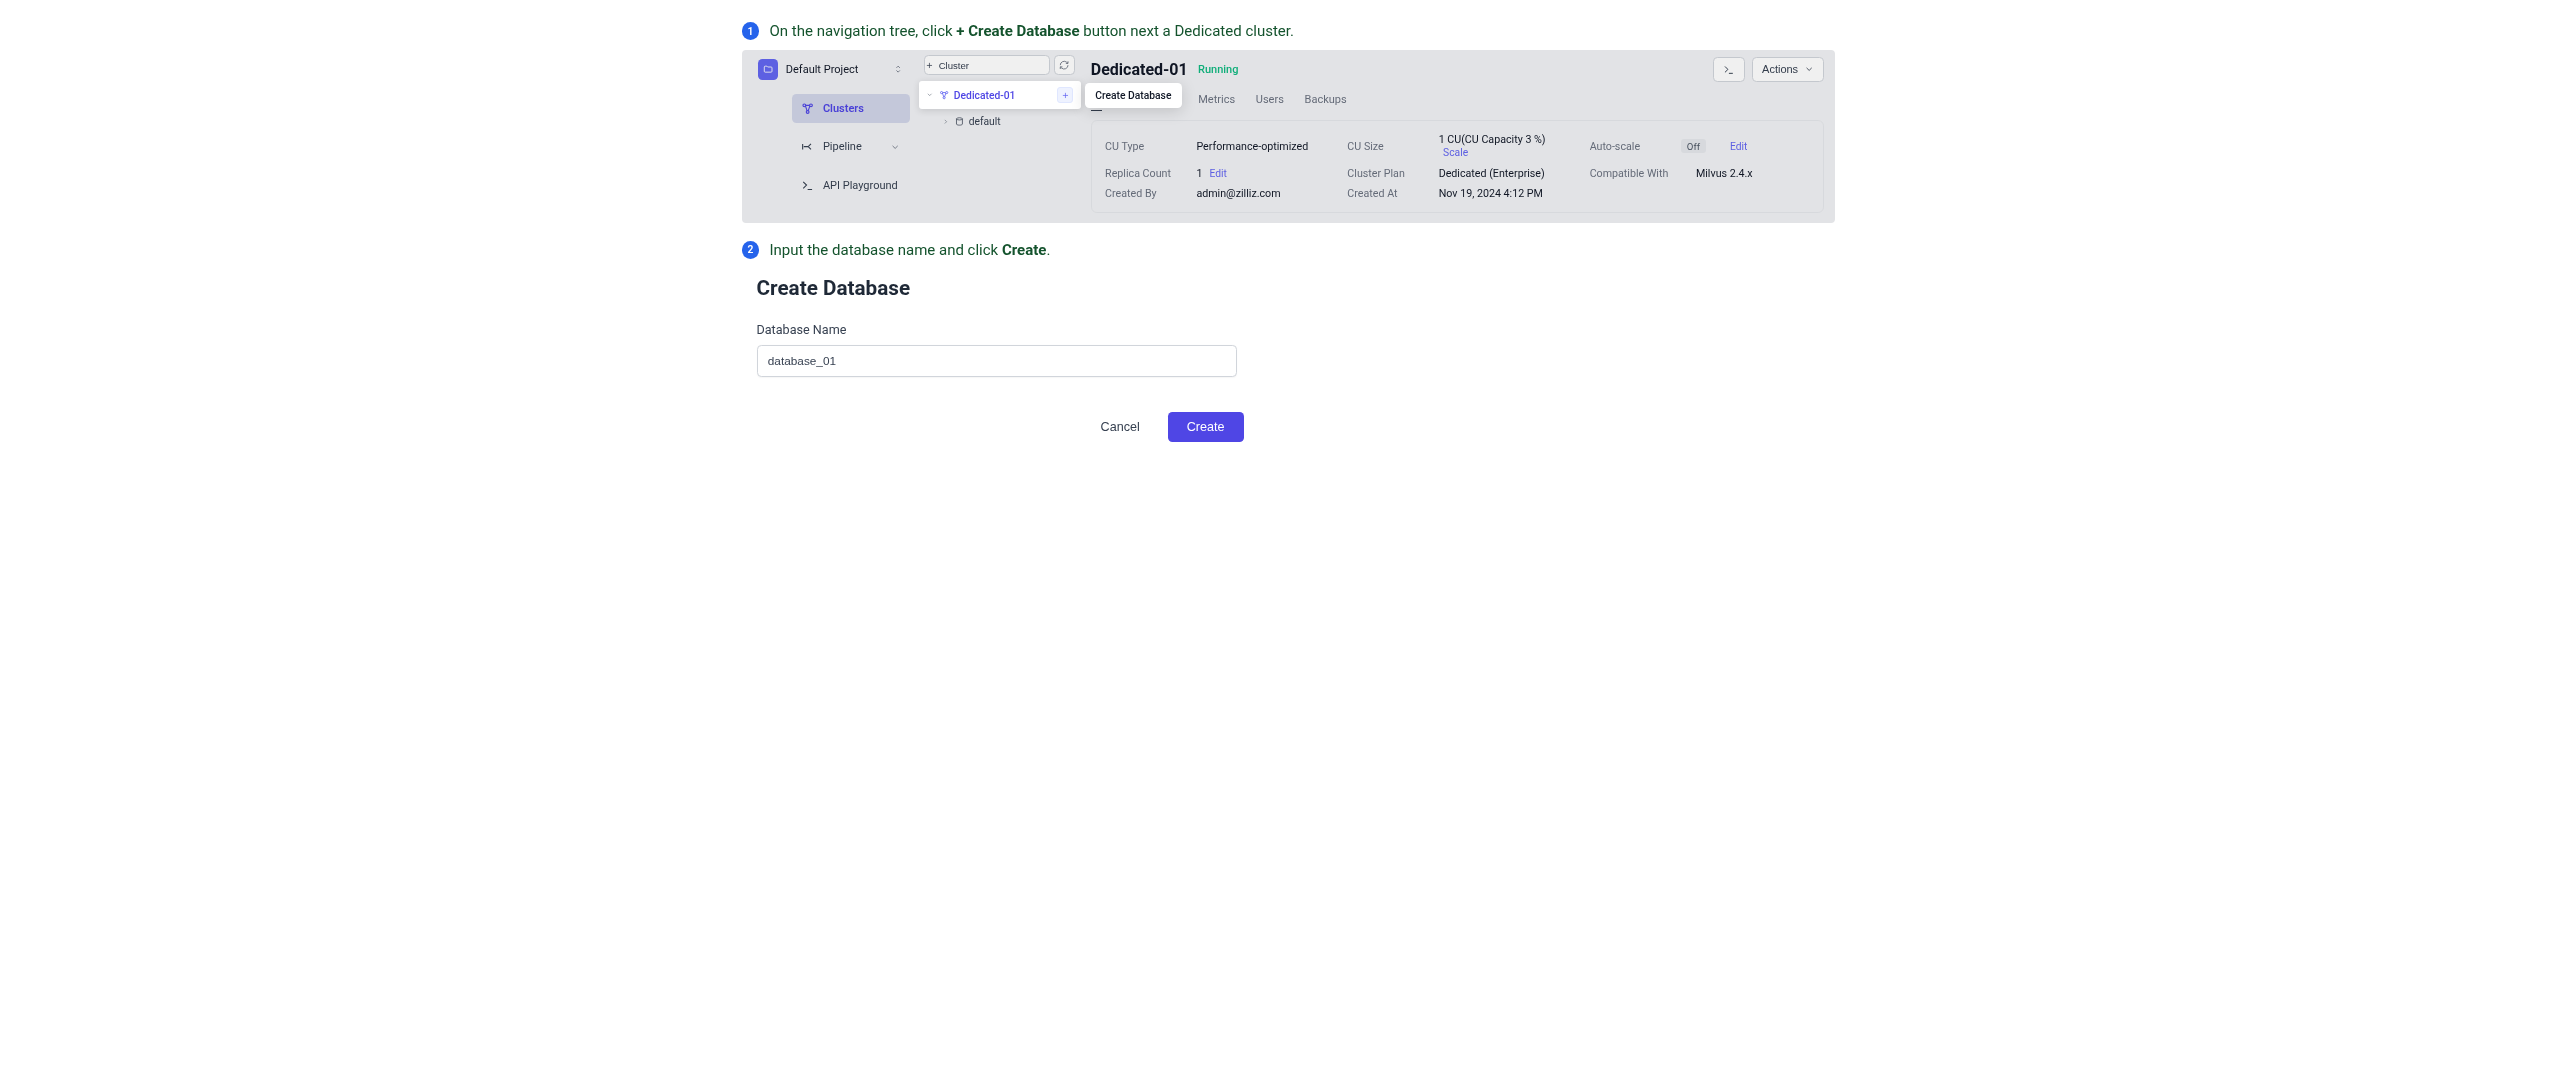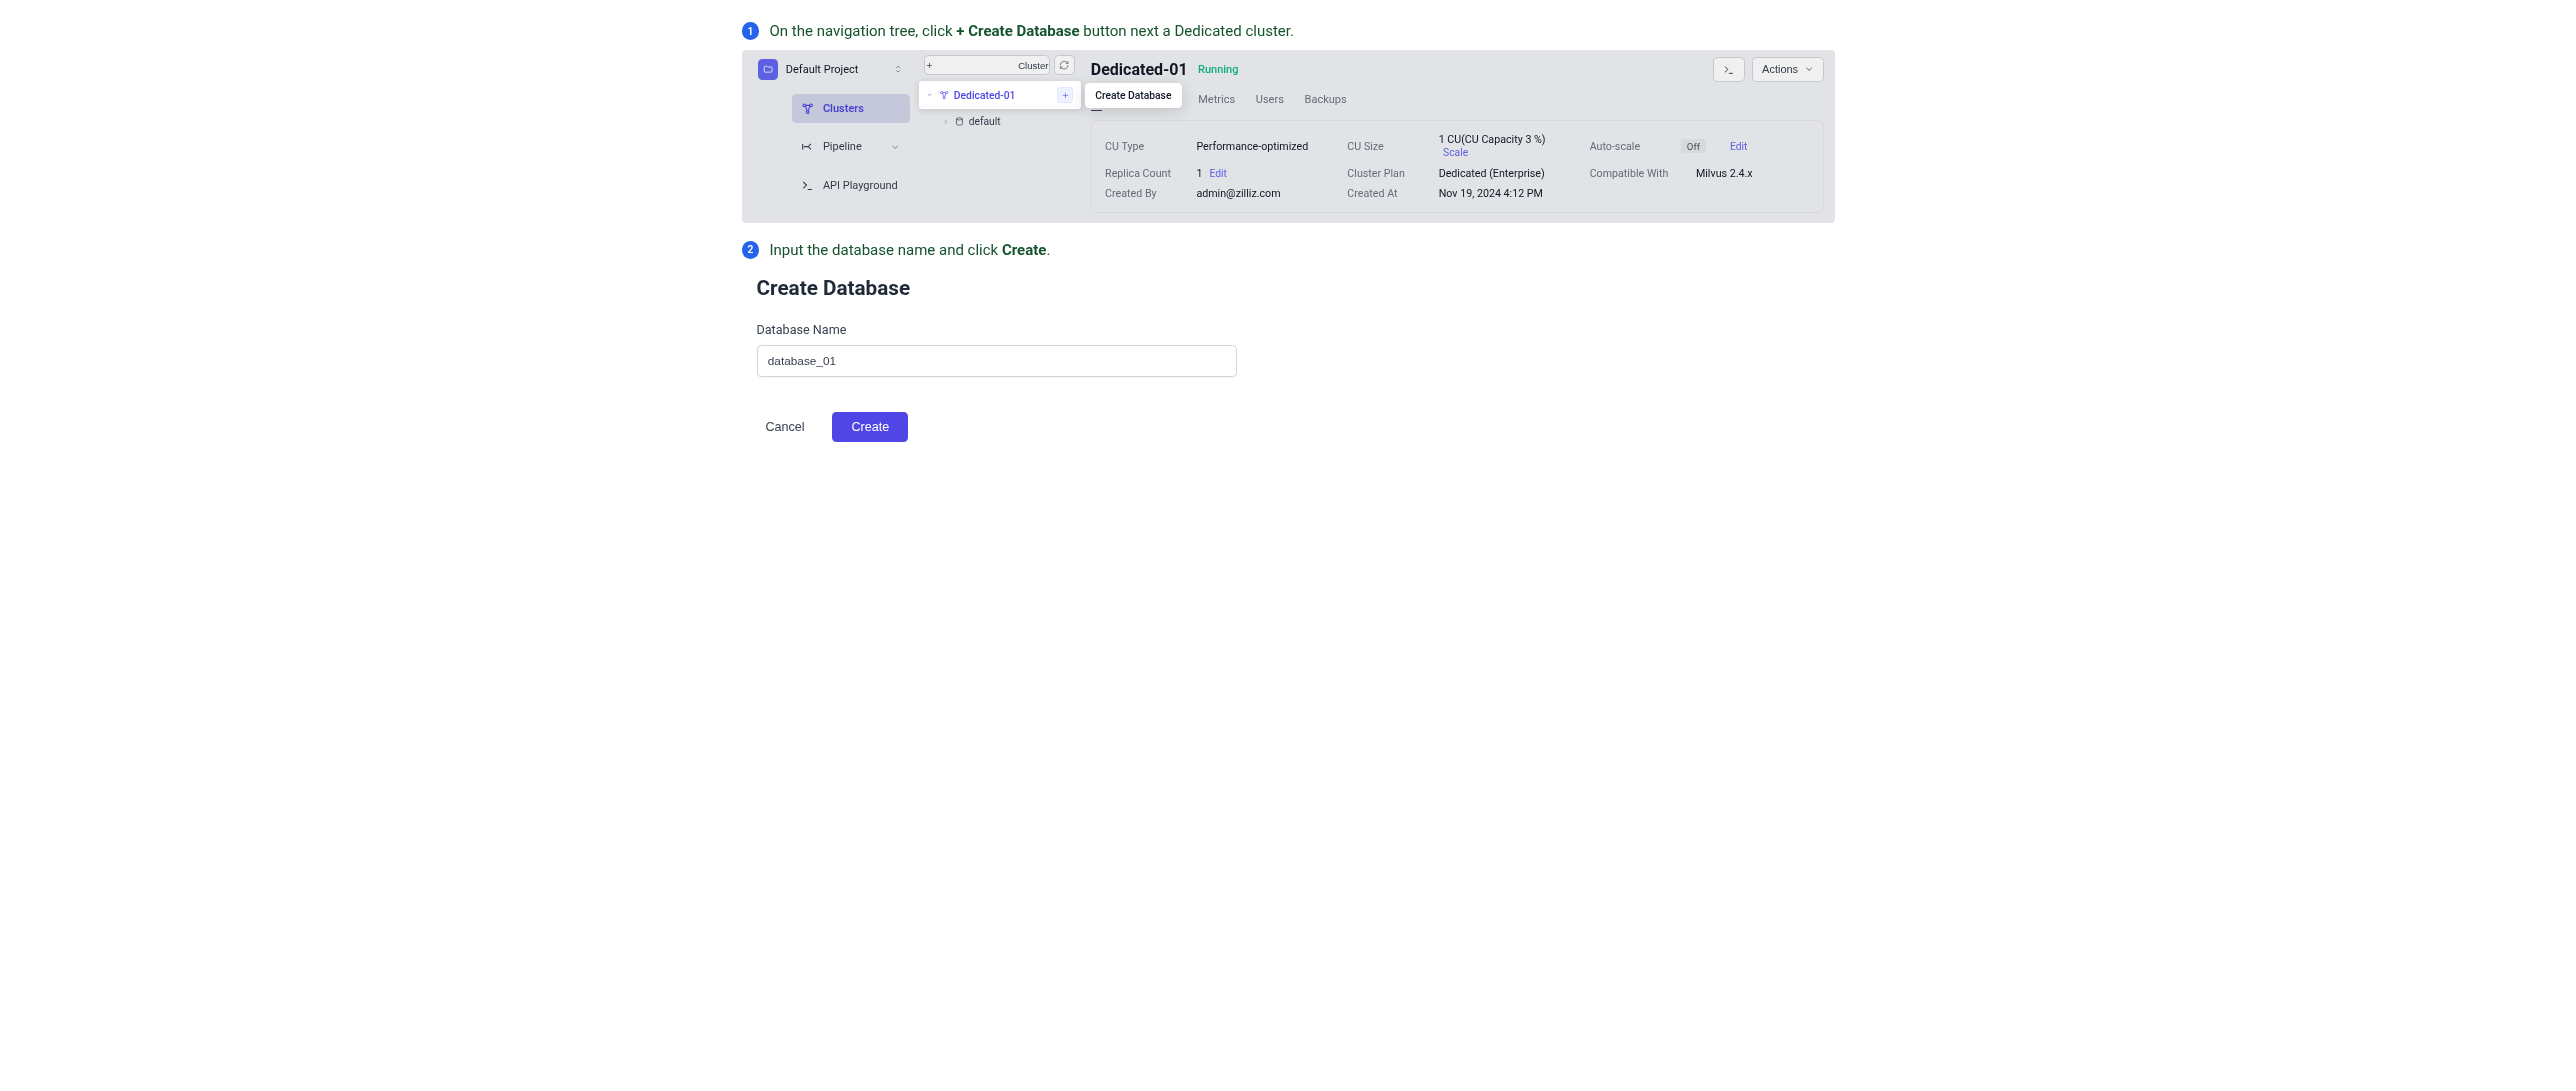--- a/index.html
+++ b/index.html
@@ -25,21 +25,21 @@
   .proj-label { font-size: 11px; color: #111827; flex: 1; }
   .sort-ic { color: #6b7280; }
 
   .side-item { display: flex; align-items: center; gap: 8.9px; padding: 7.4px 8.9px; border-radius: 4.4px; margin-top: 10.3px; color: #374151; font-size: 11px; margin-left: 40px; }
   .side-item.active { background: #d1d5e8; color: #4f46e5; font-weight: 600; }
   .side-item .chev { margin-left: auto; color: #6b7280; }
 
   
   .tree-col { width: 162px; padding: 4.4px 0 0 0; flex-shrink: 0; }
   .tree-toolbar { display: flex; gap: 4.4px; padding: 0 5.9px; }
-  .add-cluster { flex: 1; display: flex; align-items: center; justify-content: space-between; gap: 4.4px; height: 20.7px; border: 0.7px solid #d1d5db; background: #fff; border-radius: 4.4px; font-size: 9.6px; color: #374151; }
+  .add-cluster { flex: 1; display: flex; align-items: center; justify-content: flex-start; gap: 4.4px; height: 20.7px; border: 0.7px solid #d1d5db; background: #fff; border-radius: 4.4px; font-size: 9.6px; color: #374151; }
   .refresh-btn { width: 20.7px; height: 20.7px; border: 0.7px solid #d1d5db; background: #fff; border-radius: 4.4px; display: flex; align-items: center; justify-content: center; color: #6b7280; }
 
   .tree-list { margin-top: 5.9px; }
   .tree-row { position: relative; display: flex; align-items: center; gap: 4.4px; padding: 5.9px 7.4px; font-size: 10.3px; color: #4f46e5; }
   .tree-row.cluster { font-weight: 500; }
   .tree-row .caret { color: #6b7280; font-size: 8.9px; width: 8.9px; }
   .tree-row .plus-btn { margin-left: auto; width: 16px; height: 16px; border-radius: 3px; background: #eef2ff; border: 0.7px solid #e0e7ff; display: flex; align-items: center; justify-content: center; color: #6366f1; position: relative; z-index: 5; }
   .tree-row.child { color: #374151; padding-left: 23.6px; }
 
   
@@ -66,21 +66,21 @@
   .info-label { color: #6b7280; width: 81px; flex-shrink: 0; }
   .info-val { color: #111827; }
   .link { color: #6366f1; font-size: 10.3px; margin-left: 4.4px; }
   .off-badge { background: #e5e7eb; color: #4b5563; font-size: 9.6px; padding: 1.5px 5.9px; border-radius: 3px; margin-right: 17px; }
 
   
   .dialog-section { padding: 7.4px 37px 0 37px; max-width: 561px; }
   .dlg-title { font-size: 20.7px; font-weight: 700; color: #1f2937; margin-bottom: 22px; }
   .field-label { font-size: 12.6px; color: #374151; margin-bottom: 7.4px; }
   .text-input { width: 100%; max-width: 480px; height: 32px; border: 0.7px solid #d1d5db; border-radius: 4.4px; padding: 0 10.3px; font-size: 11.8px; color: #374151; background: #fff; box-shadow: 0 0.7px 1.5px rgba(0,0,0,0.04); }
-  .dlg-actions { display: flex; gap: 19px; max-width: 517px; margin-top: 35px; }
+  .dlg-actions { display: flex; gap: 19px; justify-content: flex-end; max-width: 517px; margin-top: 35px; }
   .btn-cancel { background: transparent; border: none; font-size: 12.6px; color: #374151; padding: 7.4px 8.9px; cursor: pointer; }
   .btn-create { background: #4f46e5; color: #fff; border: none; font-size: 12.6px; padding: 8px 19px; border-radius: 4.4px; cursor: pointer; font-weight: 500; }
 
   svg { display: block; }
 </style>
 </head>
 <body>
 
 <div class="container">
 

